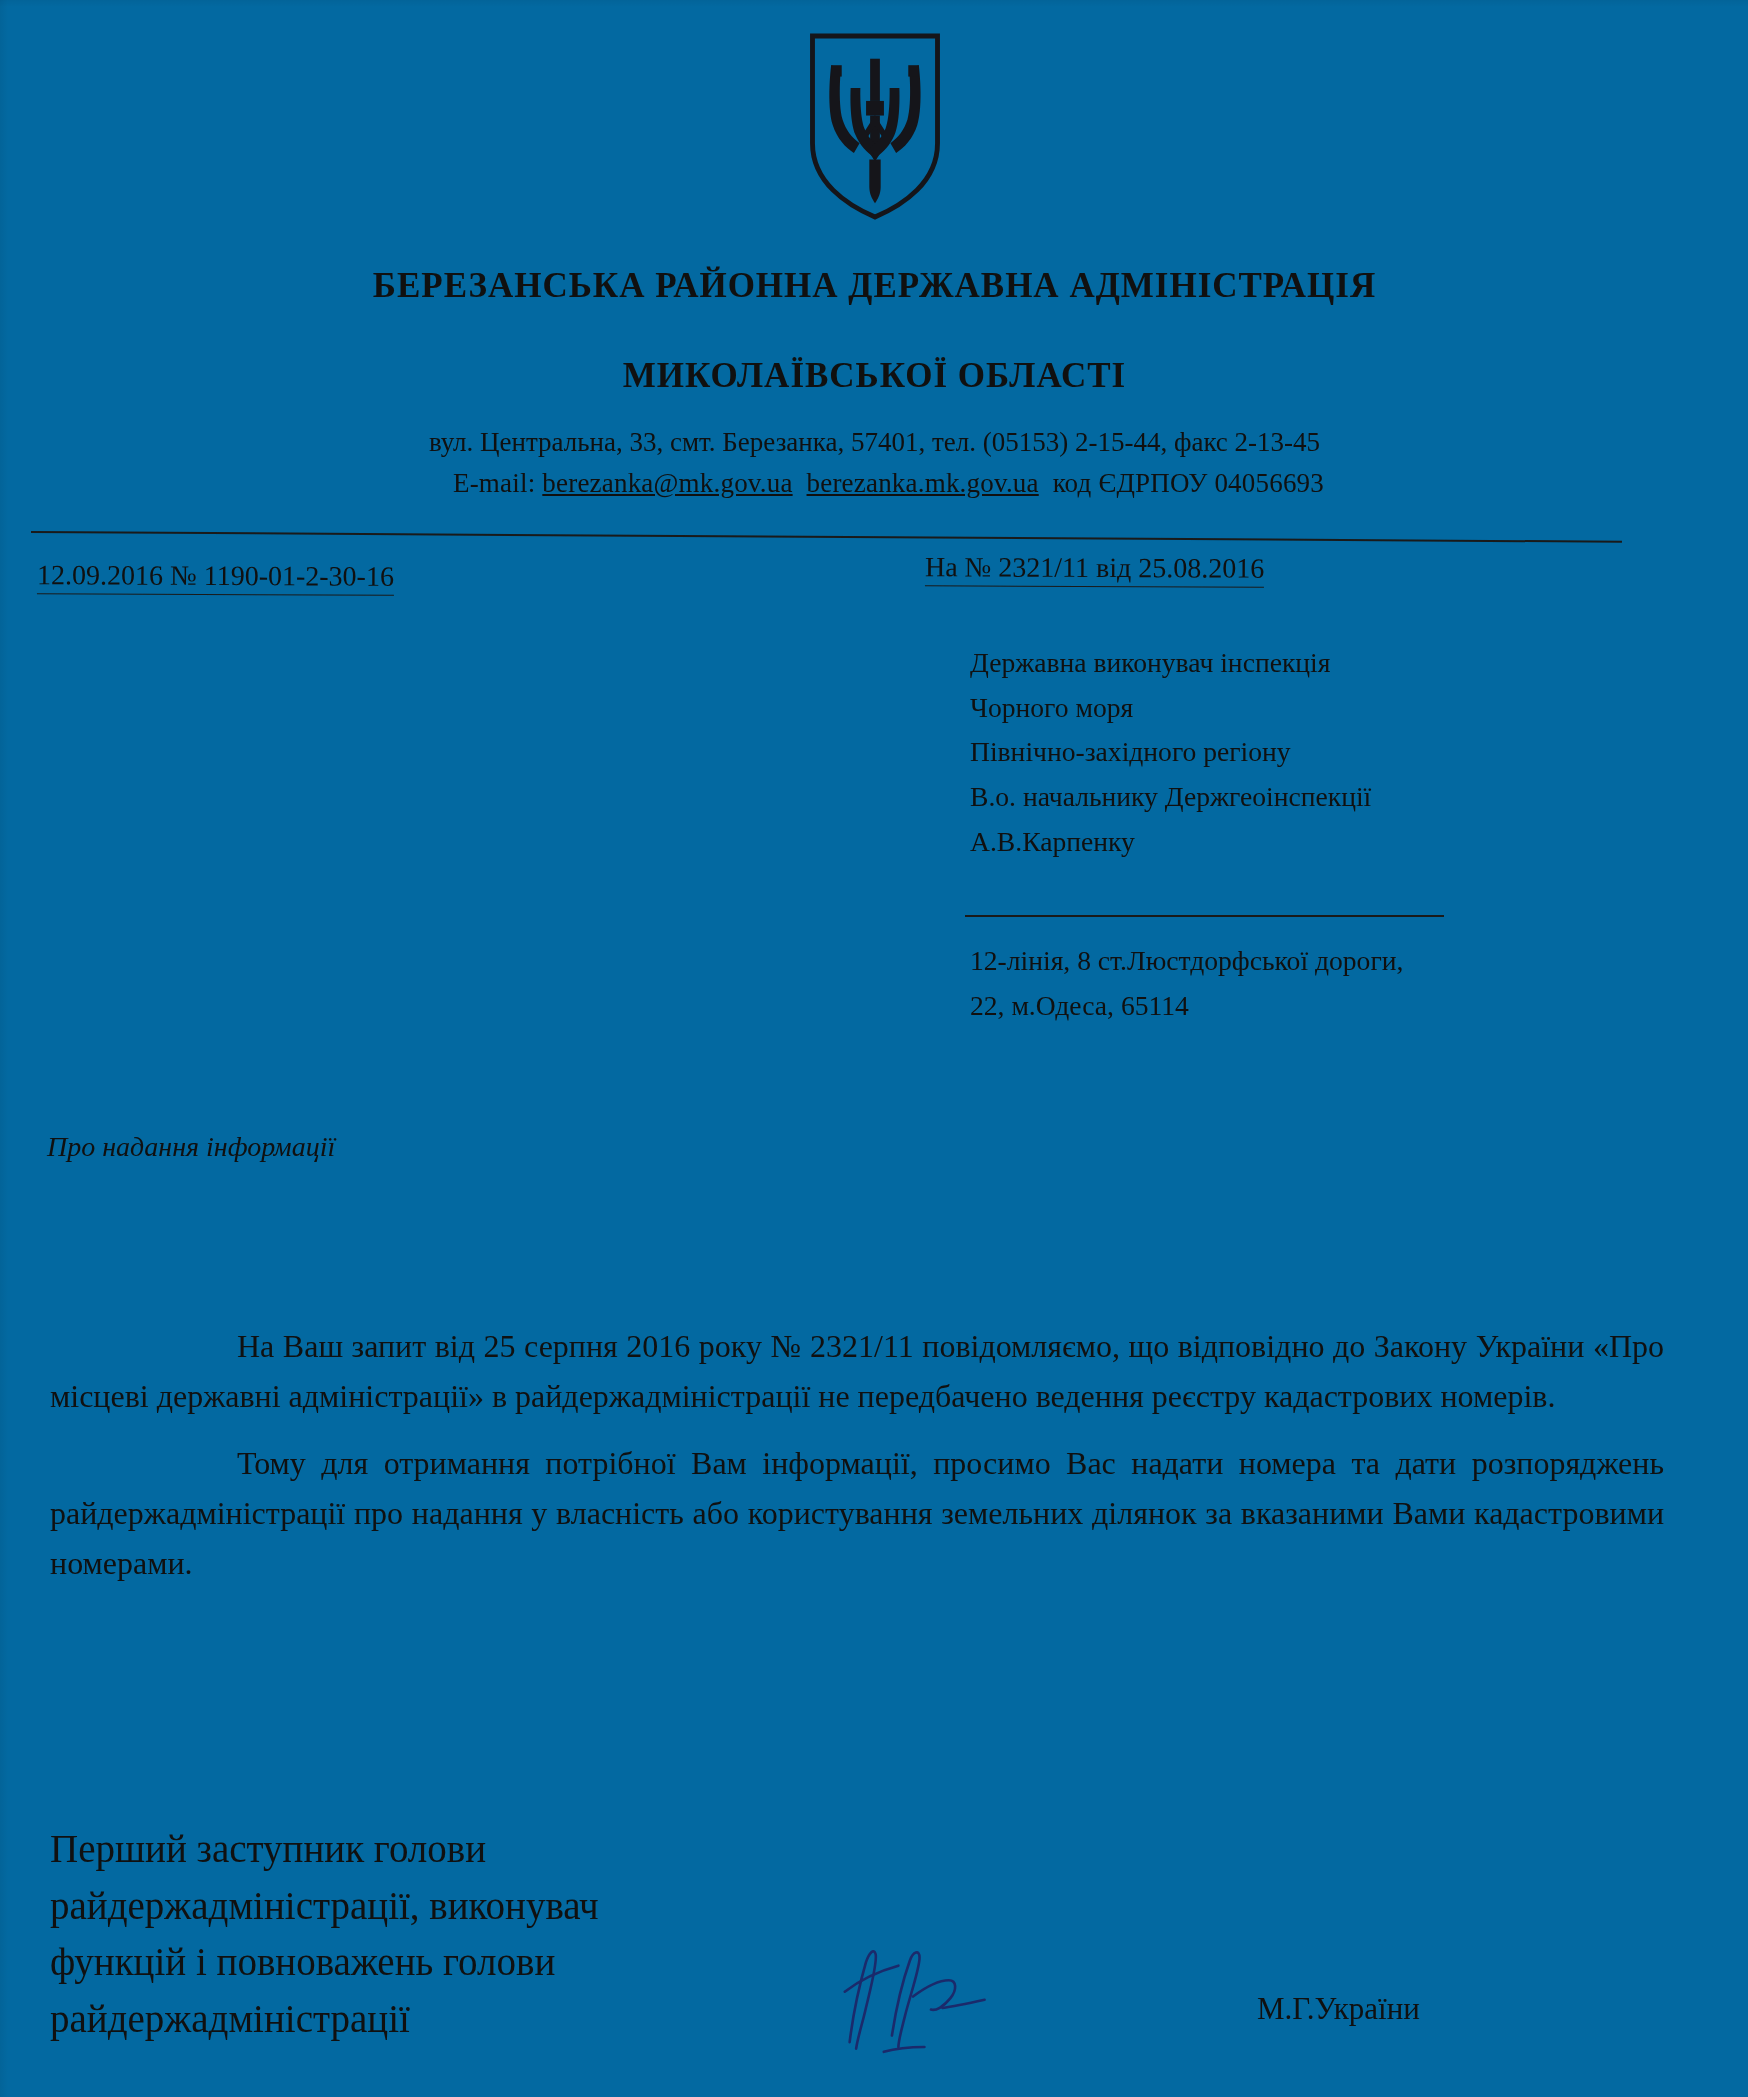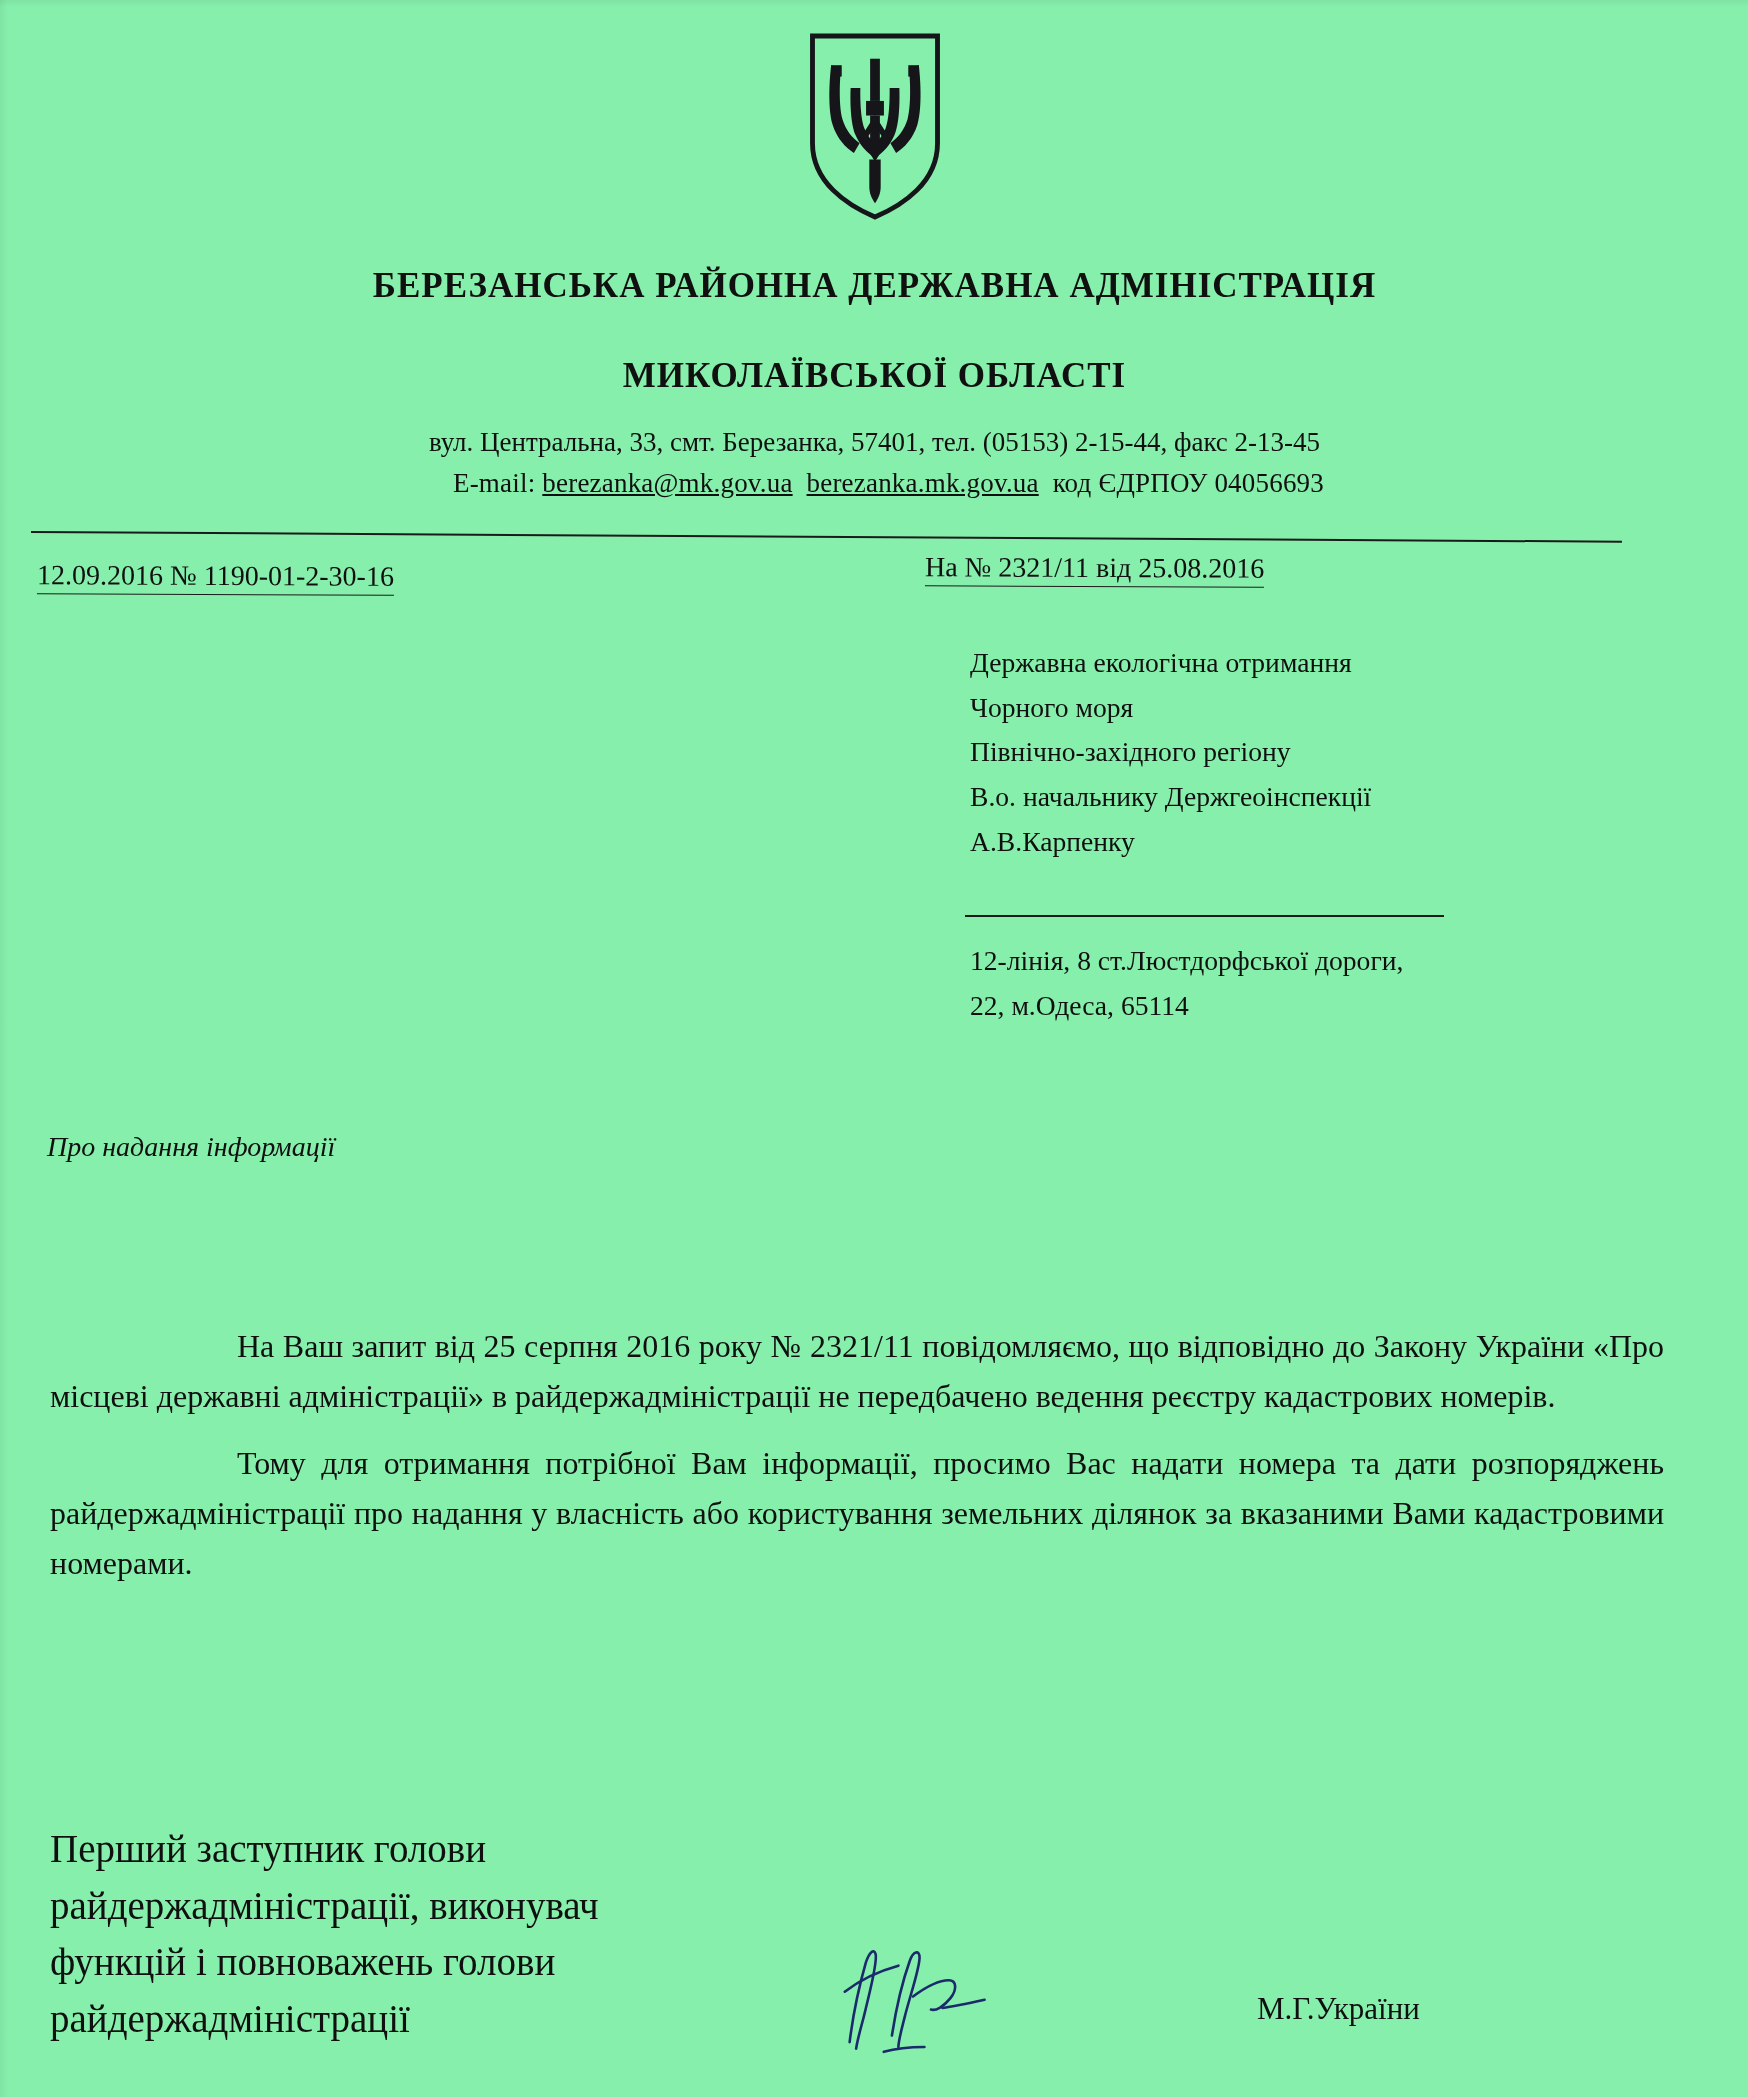--- a/index.html
+++ b/index.html
@@ -13,21 +13,21 @@
     height: 2097px;
     position: relative;
     font-family: "Liberation Serif", "DejaVu Serif", serif;
     color: #101010;
     overflow: hidden;
   }
 
   .page {
     position: absolute;
     inset: 0;
-    background: #86efac;
+    background: #0369a1;
   }
 
   
   .emblem-wrap {
     position: absolute;
     left: 0;
     right: 0;
     top: 31px;
     display: flex;
     justify-content: center;
@@ -235,21 +235,21 @@
     <span class="c-line">вул. Центральна, 33, смт. Березанка, 57401, тел. (05153) 2-15-44, факс 2-13-45</span>
     <span class="c-line c-line2"><span>E-mail: </span><span class="email-underline">berezanka@mk.gov.ua</span>&nbsp;&nbsp;<span class="email-underline">berezanka.mk.gov.ua</span>&nbsp;&nbsp;<span>код ЄДРПОУ 04056693</span></span>
   </div>
 
   <div class="header-rule"></div>
 
   <div class="outgoing-ref">12.09.2016 № 1190-01-2-30-16</div>
   <div class="incoming-ref">На № 2321/11 від 25.08.2016</div>
 
   <div class="addressee">
-    <span class="a-line">Державна екологічна отримання</span>
+    <span class="a-line">Державна виконувач інспекція</span>
     <span class="a-line">Чорного моря</span>
     <span class="a-line">Північно-західного регіону</span>
     <span class="a-line">В.о. начальнику Держгеоінспекції</span>
     <span class="a-line">А.В.Карпенку</span>
   </div>
 
   <div class="addr-rule"></div>
 
   <div class="addressee-address">
     <span class="a-line">12-лінія, 8 ст.Люстдорфської дороги,</span>

